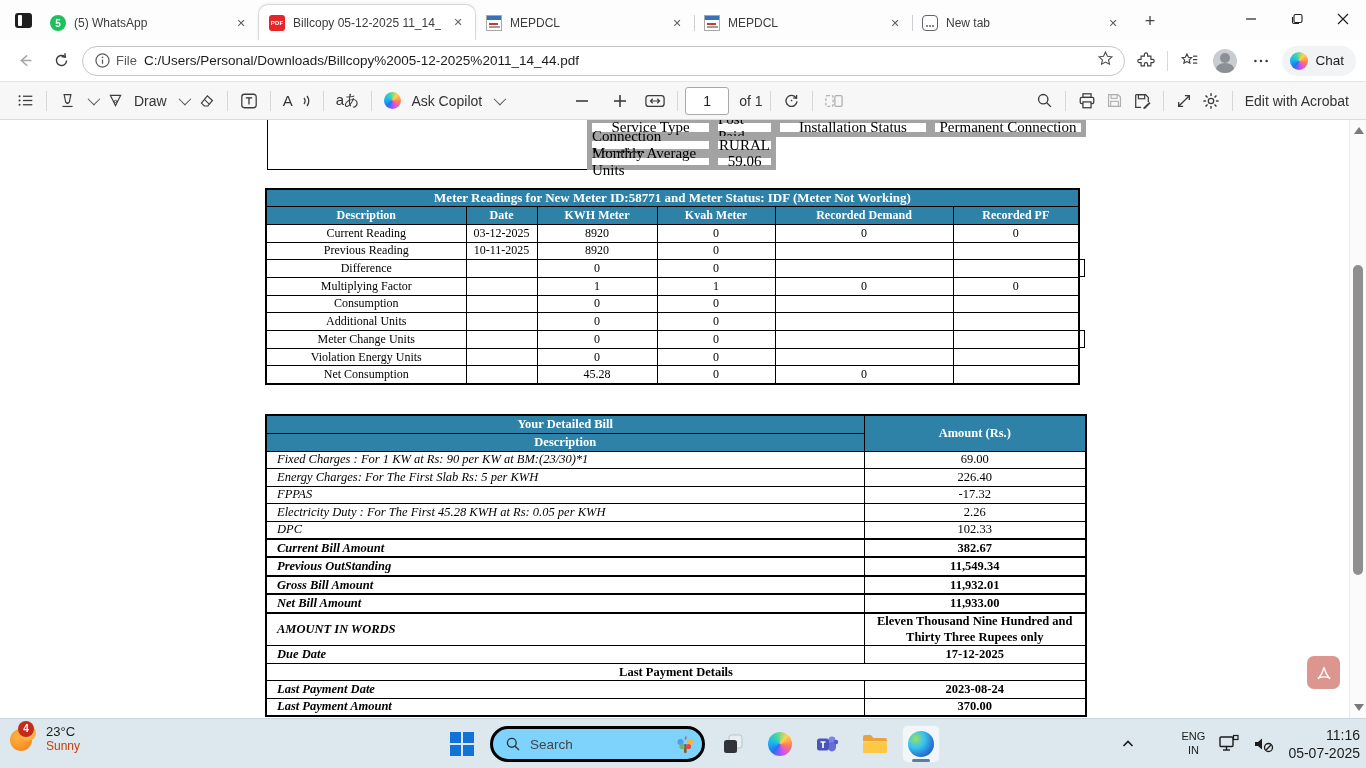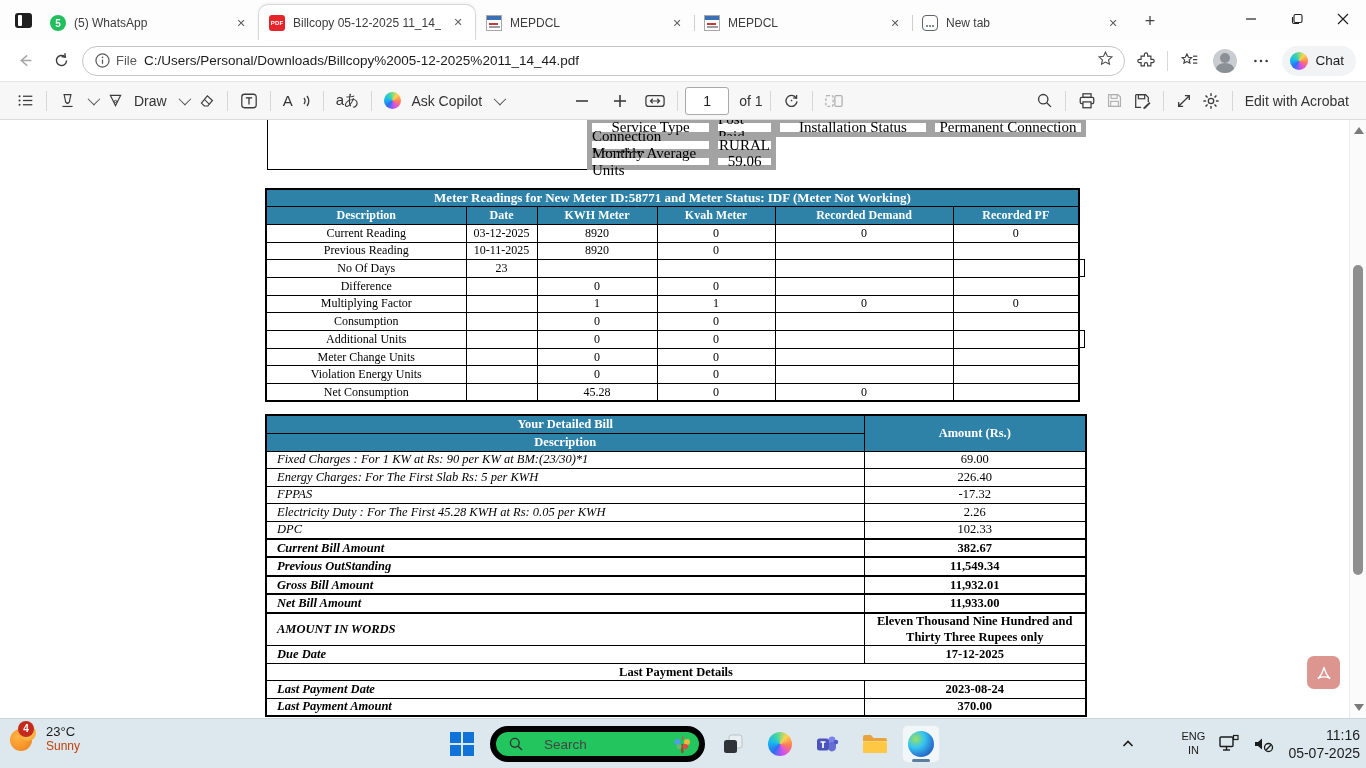--- a/index.html
+++ b/index.html
@@ -91,21 +91,21 @@
   .sun { width:28px; height:28px; position:relative; }
   .sun::before{content:"";position:absolute;left:0;top:4px;width:22px;height:22px;border-radius:50%;background:radial-gradient(circle at 35% 35%,#ffb341,#ef7d1a);}
   .sun::after{content:"";position:absolute;left:10px;top:0;width:16px;height:16px;border-radius:50%;background:radial-gradient(circle at 40% 40%,#ffd76e,#f59a23);}
   .wbadge { position:absolute; left:8px; top:-4px; width:16px; height:16px; border-radius:50%; background:#c42b1c; color:#fff; font-size:10px; font-weight:bold; display:flex; align-items:center; justify-content:center; z-index:2; }
   .wtemp { font-size:13px; color:#1b1b1b; }
   .wcond { font-size:12px; color:#c2410c; }
   .tb-center { position:absolute; left:443px; top:0; height:50px; display:flex; align-items:center; gap:9px; }
   .tb-icon { width:38px; height:38px; border-radius:6px; display:flex; align-items:center; justify-content:center; position:relative; }
   .tb-icon.active { background:rgba(255,255,255,.6); box-shadow:inset 0 0 0 1px rgba(0,0,0,.05); }
   .tb-icon.active::after { content:""; position:absolute; bottom:1px; left:10px; width:18px; height:3px; border-radius:2px; background:#5b7d9e; }
-  .search-pill { width:215px; height:36px; background:#22c55e; border:6px solid #000000; border-radius:18px; display:flex; align-items:center; padding:0 6px 0 12px; gap:20px; }
+  .search-pill { width:215px; height:36px; background:#7dd3fc; border:3px solid #000000; border-radius:18px; display:flex; align-items:center; padding:0 6px 0 12px; gap:9px; }
   .search-pill .stext { font-size:13.5px; color:#444; flex:1; }
   .edge-orb { width:26px; height:26px; border-radius:50%; background:radial-gradient(circle at 30% 30%,#9be15d 0%,#35c4f2 35%,#2b7cd3 65%,#16459c 100%); }
   .tb-right { position:absolute; right:6px; top:0; height:50px; display:flex; align-items:center; gap:13px; }
   .lang { font-size:11px; color:#1b1b1b; text-align:center; line-height:1.25;margin-left:33px; }
   .clock { font-size:14px; color:#1b1b1b; text-align:right; line-height:1.3; }
 
   .win-logo { display:grid; grid-template-columns:11px 11px; grid-template-rows:11px 11px; gap:1.5px; }
   .win-logo span { background:#1173d8; }
 </style>
 </head>
@@ -434,28 +434,20 @@
           </tr>
           <tr>
             <td>Previous Reading</td>
             <td>10-11-2025</td>
             <td>8920</td>
             <td>0</td>
             <td></td>
             <td></td>
           </tr>
           <tr>
-            <td>No Of Days</td>
-            <td>23</td>
-            <td></td>
-            <td></td>
-            <td></td>
-            <td></td>
-          </tr>
-          <tr>
             <td>Difference</td>
             <td></td>
             <td>0</td>
             <td>0</td>
             <td></td>
             <td></td>
           </tr>
           <tr>
             <td>Multiplying Factor</td>
             <td></td>

